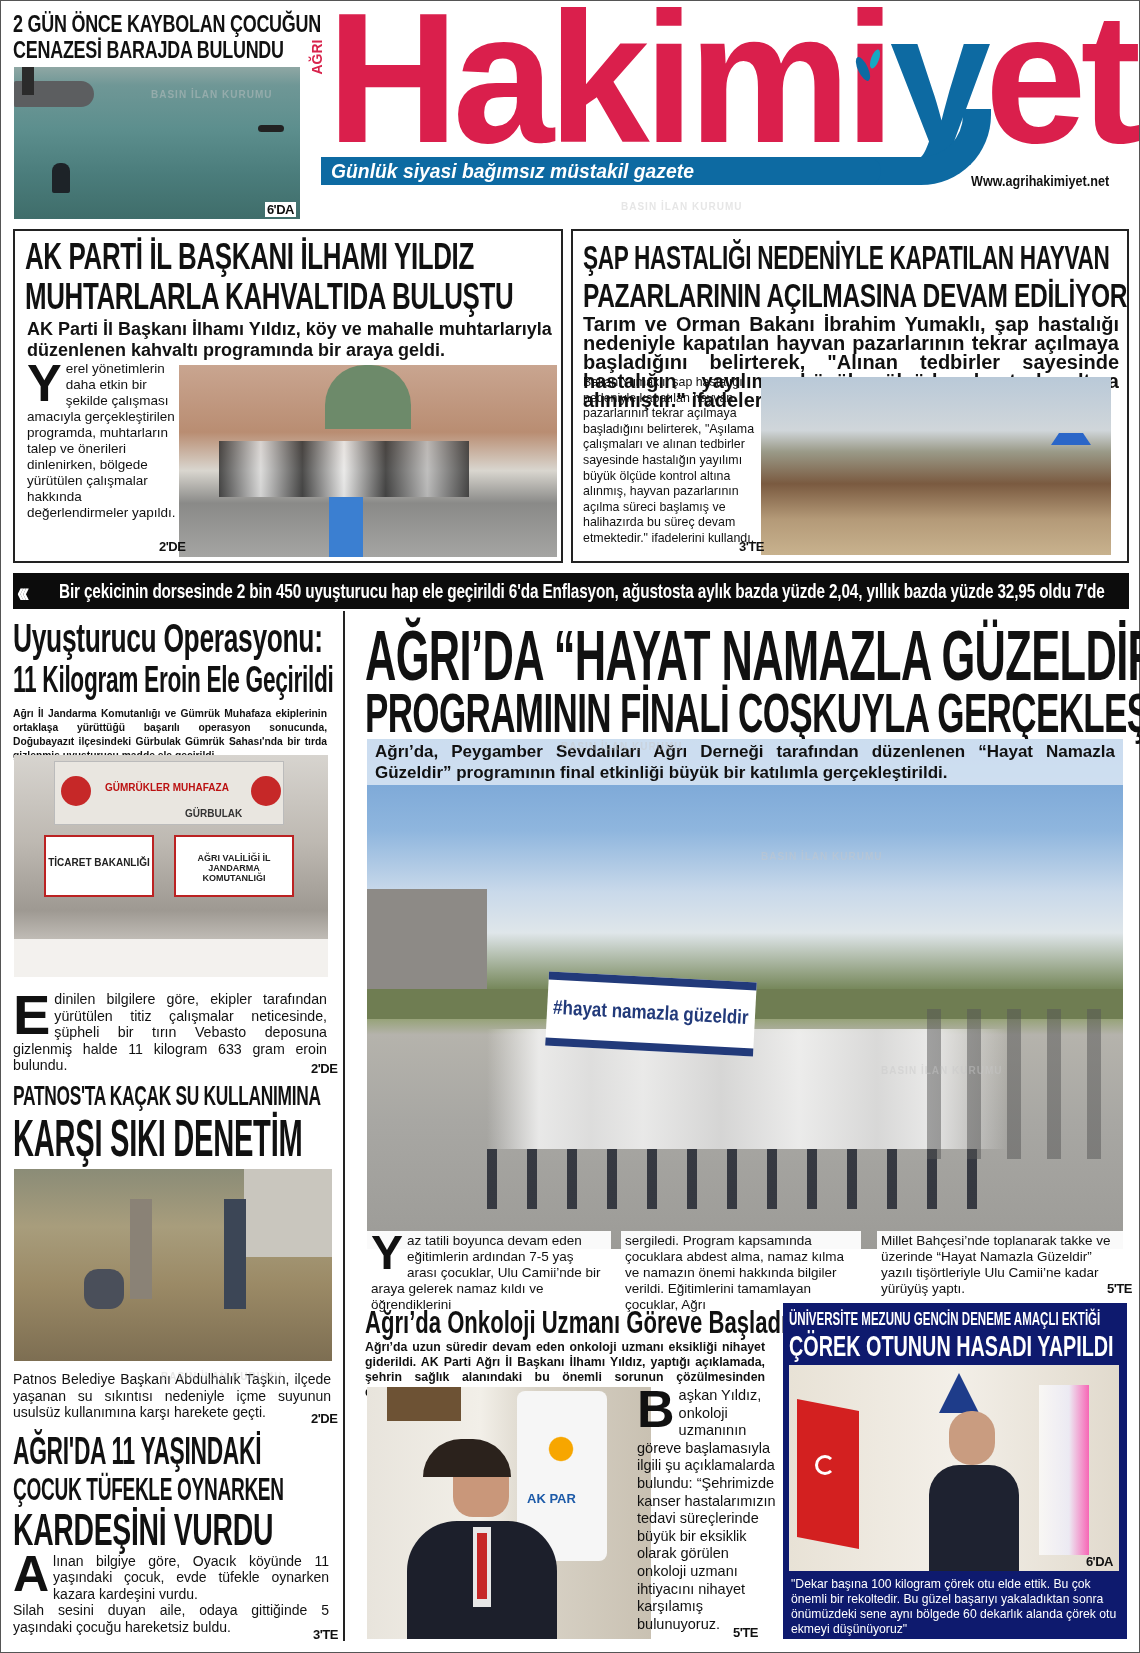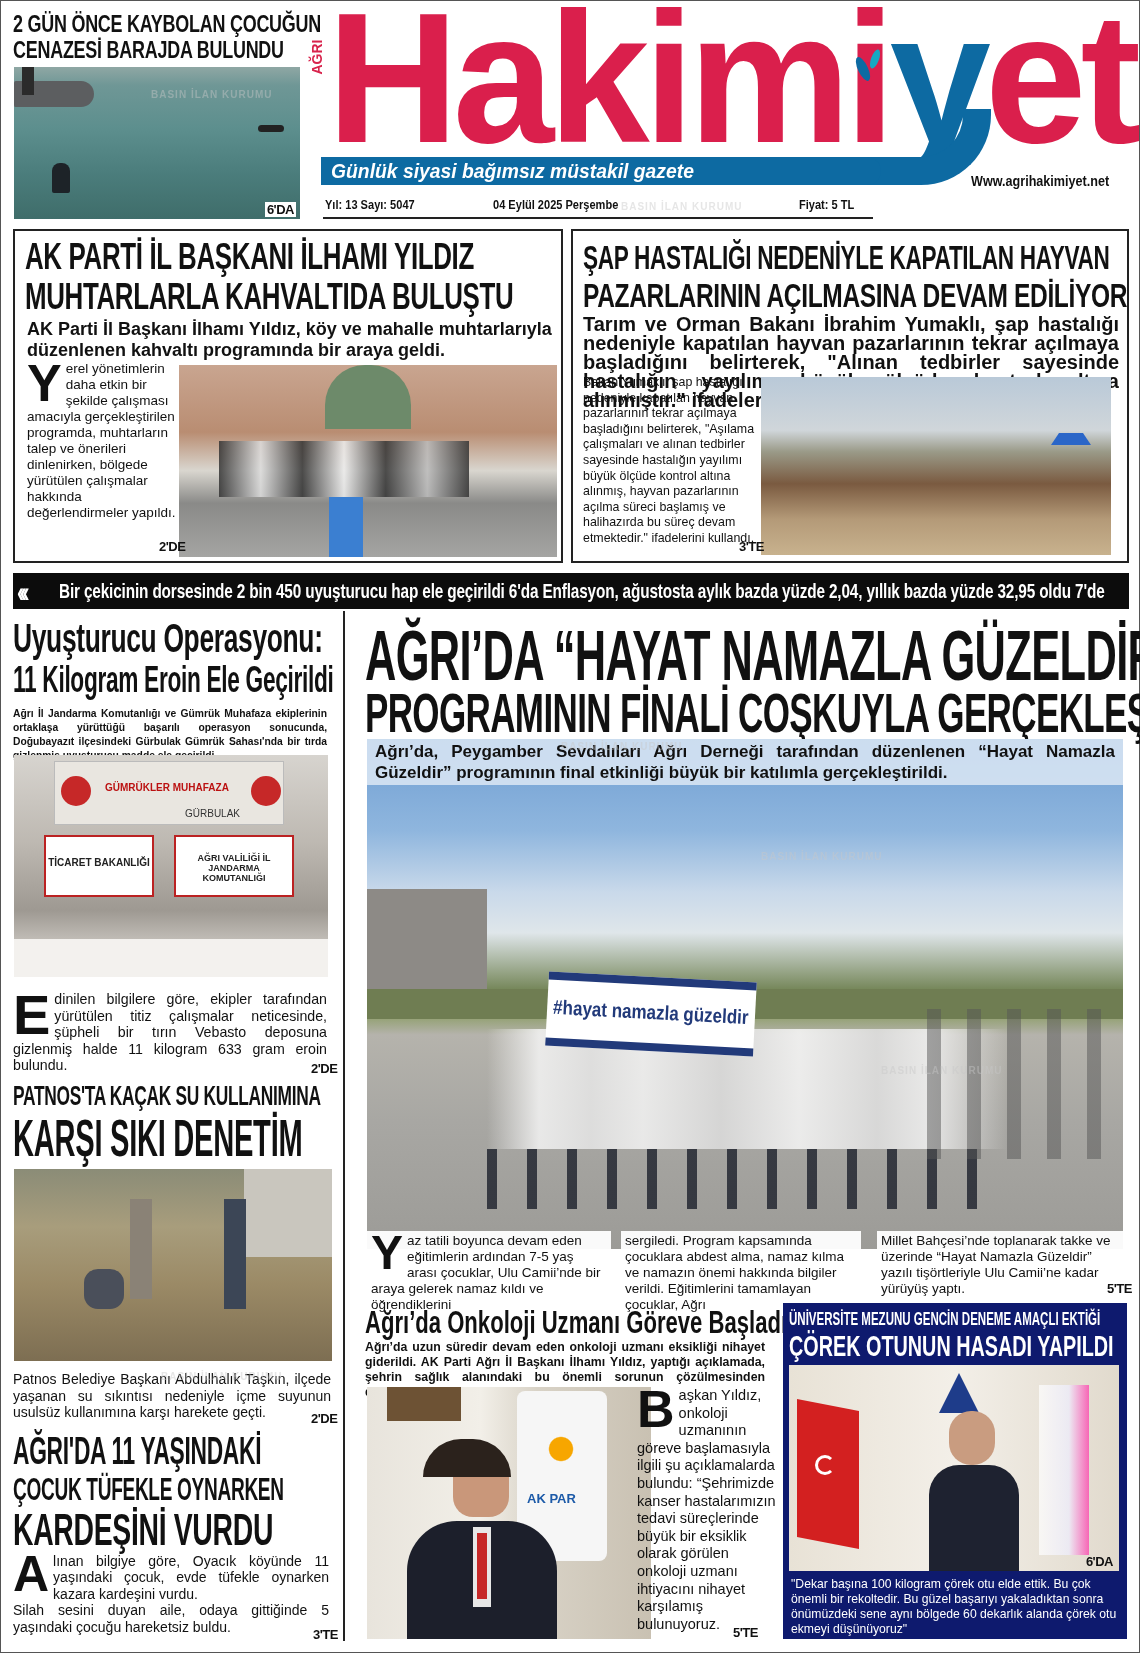--- a/index.html
+++ b/index.html
@@ -102,25 +102,20 @@
     <div id="logo-text"><span>Hakimi</span><span class="y">y</span><span>et</span></div>
     <svg style="position:absolute;left:540px;top:36px;" width="30" height="44">
       <ellipse cx="10" cy="26" rx="5" ry="13" fill="#0d6aa2" transform="rotate(-25 10 26)"></ellipse>
       <ellipse cx="22" cy="16" rx="4" ry="10" fill="#16a8c2" transform="rotate(20 22 16)"></ellipse>
     </svg>
   </div>
   <div id="tagline-swoosh" class="abs"></div>
   <div id="tagline-band" class="abs"></div>
   <div id="tagline" class="abs">Günlük siyasi bağımsız müstakil gazete</div>
   <div id="website" class="abs">Www.agrihakimiyet.net</div>
-  <div id="issue-line" class="abs">
-    <span style="left:2px;">Yıl: 13 Sayı: 5047</span>
-    <span style="left:170px;">04 Eylül 2025 Perşembe</span>
-    <span style="left:476px;">Fiyat: 5 TL</span>
-  </div>
 
   <div id="box-akparti" class="box">
     <div class="abs h-big" style="left:10px;top:6px;">AK PARTİ İL BAŞKANI İLHAMI YILDIZ</div>
     <div class="abs h-big" style="left:10px;top:46px;">MUHTARLARLA KAHVALTIDA BULUŞTU</div>
     <div class="abs sub-bold" style="left:12px;top:88px;width:530px;font-size:18px;line-height:21px;">AK Parti İl Başkanı İlhamı Yıldız, köy ve mahalle muhtarlarıyla düzenlenen kahvaltı programında bir araya geldi.</div>
     <div class="photo" style="left:164px;top:134px;width:378px;height:192px;background:linear-gradient(180deg,#c9a590 0%,#b98d72 35%,#d9d6cf 55%,#8a8a88 72%,#a5a5a3 100%);">
       <div style="position:absolute;left:146px;top:0;width:86px;height:64px;background:#6d8a6a;border-radius:40px 40px 0 0;"></div>
       <div style="position:absolute;left:40px;top:76px;width:250px;height:56px;background:linear-gradient(90deg,#333,#ddd,#333,#eee,#333,#bbb,#333);opacity:0.85;"></div>
       <div style="position:absolute;left:150px;top:132px;width:34px;height:60px;background:#3b7fd1;"></div>
     </div>
@@ -149,21 +144,21 @@
   <div id="col-divider" class="abs"></div>
 
   <div class="abs lc-title" style="left:12px;top:616px;font-size:40px;line-height:42px;transform:scaleX(0.66);">Uyuşturucu Operasyonu:</div>
   <div class="abs lc-title" style="left:12px;top:660px;font-size:36px;line-height:38px;transform:scaleX(0.63);">11 Kilogram Eroin Ele Geçirildi</div>
   <div class="abs sub-bold" style="left:12px;top:706px;width:314px;font-size:10.3px;line-height:14px;text-align:justify;">Ağrı İl Jandarma Komutanlığı ve Gümrük Muhafaza ekiplerinin ortaklaşa yürüttüğü başarılı operasyon sonucunda, Doğubayazıt ilçesindeki Gürbulak Gümrük Sahası'nda bir tırda gizlenmiş uyuşturucu madde ele geçirildi.</div>
   <div class="photo ph-gray" style="left:13px;top:754px;width:314px;height:222px;">
     <div style="position:absolute;left:40px;top:6px;width:230px;height:64px;background:#e9e6e0;border:1px solid #bbb;">
       <div style="position:absolute;left:6px;top:14px;width:30px;height:30px;border-radius:50%;background:#c62828;"></div>
       <div style="position:absolute;left:196px;top:14px;width:30px;height:30px;border-radius:50%;background:#c62828;"></div>
       <span style="position:absolute;left:50px;top:20px;font-size:10px;font-weight:bold;color:#b11;">GÜMRÜKLER MUHAFAZA</span>
-      <span style="position:absolute;left:130px;top:46px;font-size:10px;font-weight:normal;color:#333;">GÜRBULAK</span>
+      <span style="position:absolute;left:130px;top:46px;font-size:10px;font-weight:bold;color:#333;">GÜRBULAK</span>
     </div>
     <div style="position:absolute;left:30px;top:80px;width:110px;height:62px;background:#fff;border:2px solid #b22;font-size:10px;font-weight:bold;text-align:center;padding-top:20px;color:#222;">TİCARET BAKANLIĞI</div>
     <div style="position:absolute;left:160px;top:80px;width:120px;height:62px;background:#fff;border:2px solid #b22;font-size:9px;font-weight:bold;text-align:center;padding-top:16px;color:#222;">AĞRI VALİLİĞİ İL JANDARMA KOMUTANLIĞI</div>
     <div style="position:absolute;left:0;top:184px;width:314px;height:38px;background:#f3f1ee;"></div>
   </div>
   <div class="abs body-txt" style="left:12px;top:990px;width:314px;font-size:14.2px;line-height:16.6px;text-align:justify;">
     <span class="dropcap" style="font-size:56px;">E</span><span>dinilen bilgilere göre, ekipler tarafından yürütülen titiz çalışmalar neticesinde, şüpheli bir tırın Vebasto deposuna gizlenmiş halde 11 kilogram 633 gram eroin bulundu.</span>
   </div>
   <span class="abs ref" style="left:302px;top:1060px;">2'DE</span>
 

